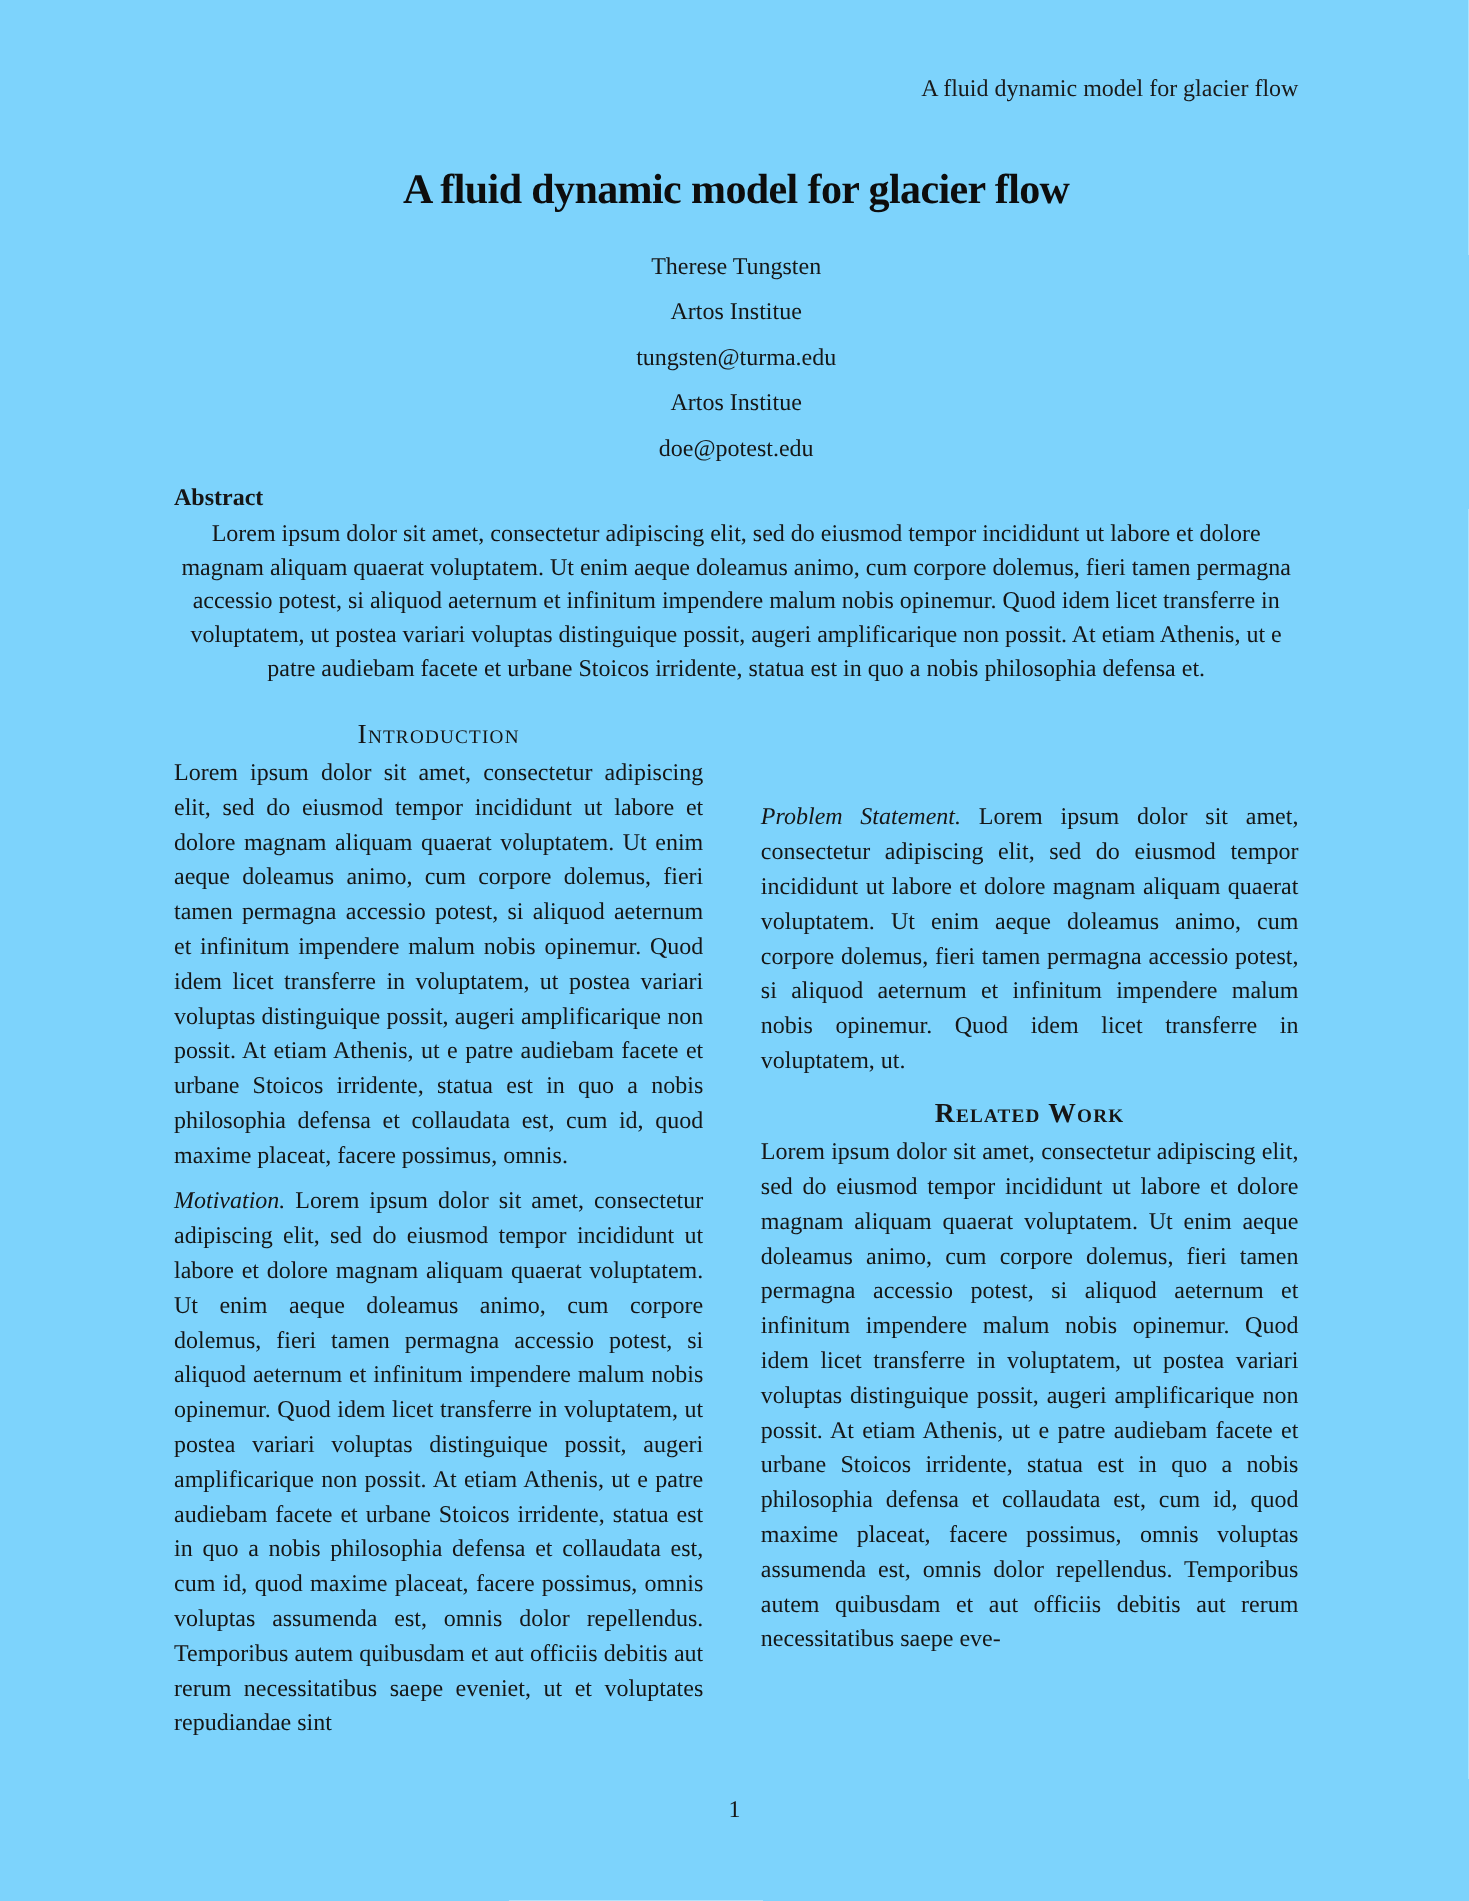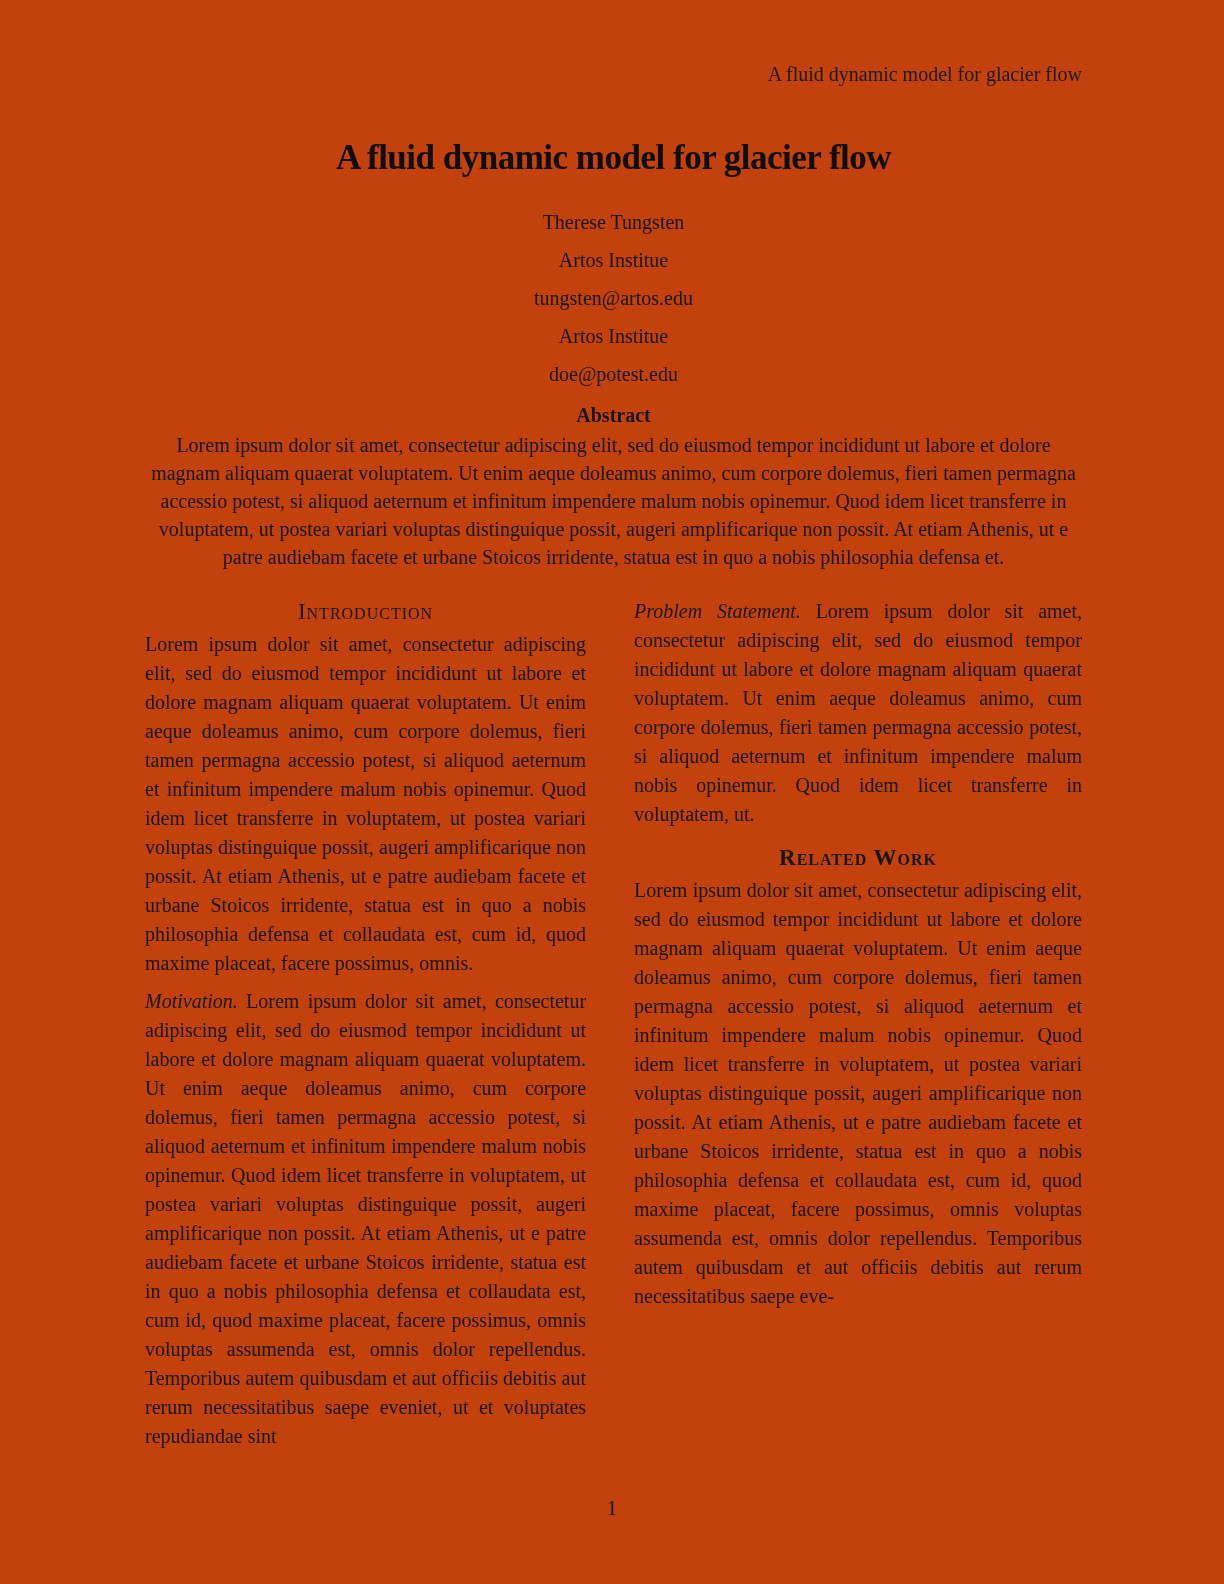--- a/index.html
+++ b/index.html
@@ -5,21 +5,21 @@
   html, body {
     margin: 0;
     padding: 0;
     background: #ffffff;
   }
   .page {
     position: relative;
     width: 1224px;
     height: 1584px;
     margin: 0 auto;
-    background: #c2410c;
+    background: #7dd3fc;
     color: #161616;
     font-family: "Liberation Serif", serif;
     box-sizing: border-box;
     padding: 62px 142px 0 145px;
     overflow: hidden;
   }
   .running-head {
     text-align: right;
     font-size: 20px;
     line-height: 24px;
@@ -40,35 +40,36 @@
     flex-direction: column;
   }
   .author-block {
     flex: 1 1 0;
     text-align: center;
     font-size: 20px;
     line-height: 38px;
   }
   .abstract-heading {
     margin-top: 8px;
-    text-align: center;
+    text-align: left;
     font-size: 20px;
     font-weight: bold;
     line-height: 28px;
   }
   .abstract-text {
     margin-top: 2px;
     text-align: center;
     font-size: 20px;
     line-height: 28px;
   }
   .columns {
     display: flex;
     gap: 48px;
     margin-top: 26px;
+    align-items: center;
   }
   .col-left  { width: 448px; }
   .col-right { width: 455px; }
   .section-heading {
     margin: 0 0 3px 0;
     font-size: 23px;
     font-weight: normal;
     font-variant: small-caps;
     letter-spacing: 1px;
     text-align: center;
@@ -107,21 +108,21 @@
 <div class="page">
 
   <div class="running-head">A fluid dynamic model for glacier flow</div>
 
   <h1 class="paper-title">A fluid dynamic model for glacier flow</h1>
 
   <div class="authors">
     <div class="author-block">
       <div>Therese Tungsten</div>
       <div>Artos Institue</div>
-      <div>tungsten@artos.edu</div>
+      <div>tungsten@turma.edu</div>
     </div>
     <div class="author-block">
       <div>Artos Institue</div>
       <div>doe@potest.edu</div>
     </div>
   </div>
 
   <div class="abstract-heading">Abstract</div>
 
   <div class="abstract-text">Lorem ipsum dolor sit amet, consectetur adipiscing elit, sed do eiusmod tempor incididunt ut labore et dolore magnam aliquam quaerat voluptatem. Ut enim aeque doleamus animo, cum corpore dolemus, fieri tamen permagna accessio potest, si aliquod aeternum et infinitum impendere malum nobis opinemur. Quod idem licet transferre in voluptatem, ut postea variari voluptas distinguique possit, augeri amplificarique non possit. At etiam Athenis, ut e patre audiebam facete et urbane Stoicos irridente, statua est in quo a nobis philosophia defensa et.</div>

